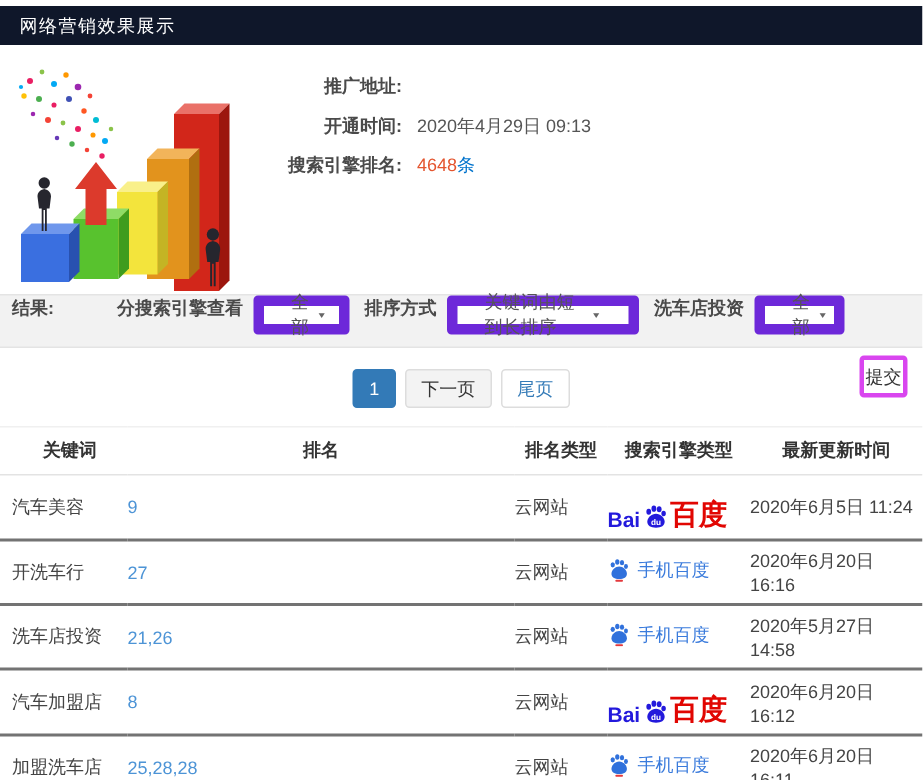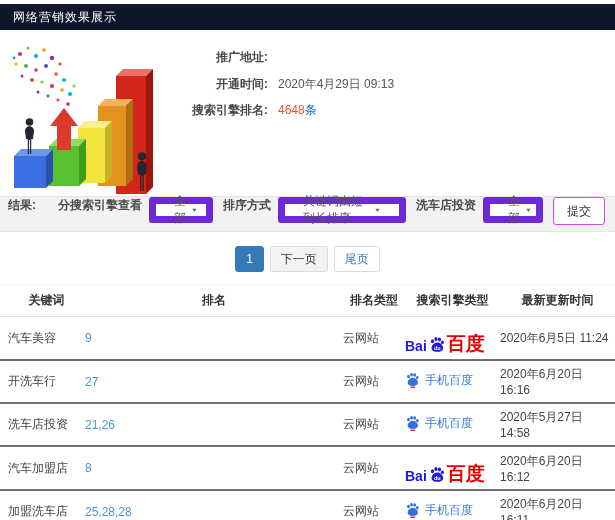--- a/index.html
+++ b/index.html
@@ -28,22 +28,22 @@
   .filter-bar .result-label { font-weight:bold; color:#4a4a4a; }
   .filter-bar .spacer { flex:1; }
   .flt-label { font-weight:bold; color:#4a4a4a; margin:0 7px 0 10px; }
   .select-box { height:26px; background:#fff; border:7px solid #6d28d9; border-radius:3px;
     display:flex; align-items:center; justify-content:space-between; padding:0 18px;
     color:#555; cursor:pointer; }
   .sel-engine { width:64px; }
   .sel-sort { width:128px; }
   .sel-article { width:60px; }
   .caret { font-size:7px; color:#666; transform:scaleY(.8); margin-left:5px; }
-  .submit-btn { height:28px; width:52px; margin-left:10px; background:#fff;
-    border:1px solid #d946ef; border-radius:3px; color:#333; font-size:12px; cursor:pointer; }
+  .submit-btn { height:28px; width:32px; margin-left:10px; background:#fff;
+    border:3px solid #d946ef; border-radius:3px; color:#333; font-size:12px; cursor:pointer;margin-top:40px; }
 
   
   .pagination { display:flex; justify-content:center; gap:6px; margin:14px 0 12px 0; }
   .page-btn { height:26px; min-width:28px; padding:0 10px; line-height:24px; text-align:center;
     border-radius:3px; font-size:12px; cursor:pointer; border:1px solid #ddd; }
   .page-current { background:#337ab7; border-color:#337ab7; color:#fff; }
   .page-next { background:#f3f3f3; color:#333; }
   .page-last { background:#fff; color:#337ab7; }
 
   

